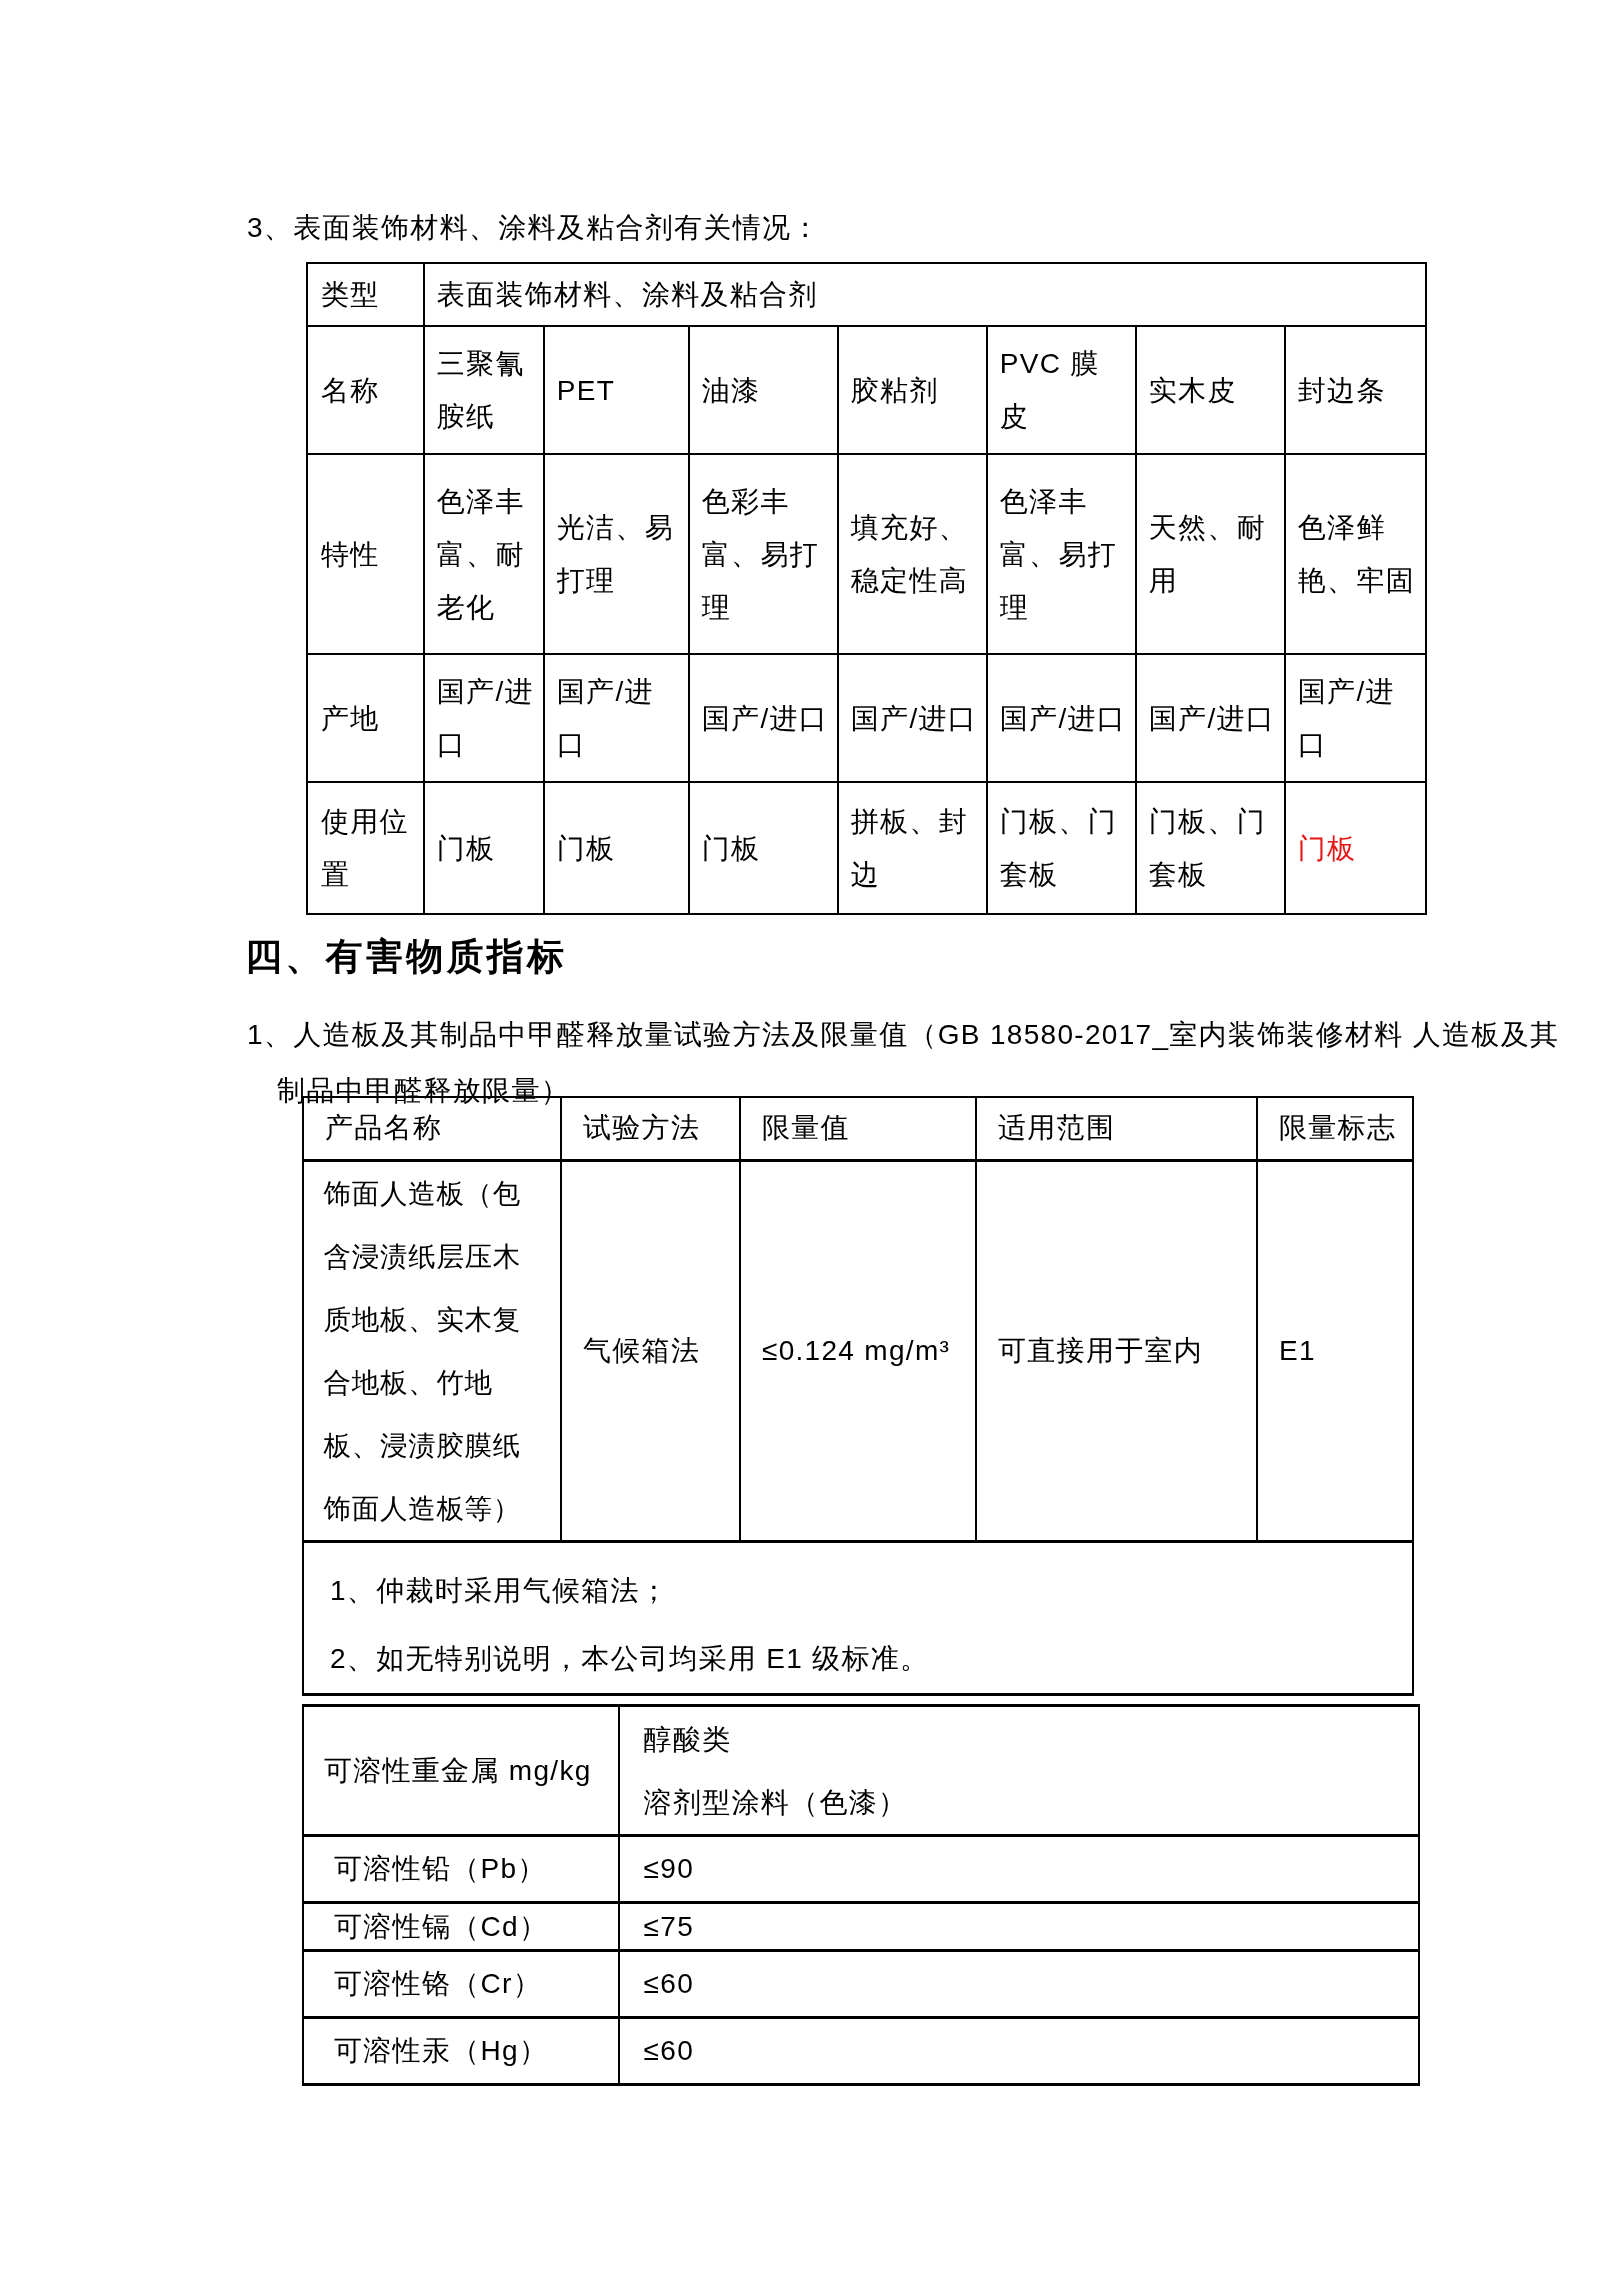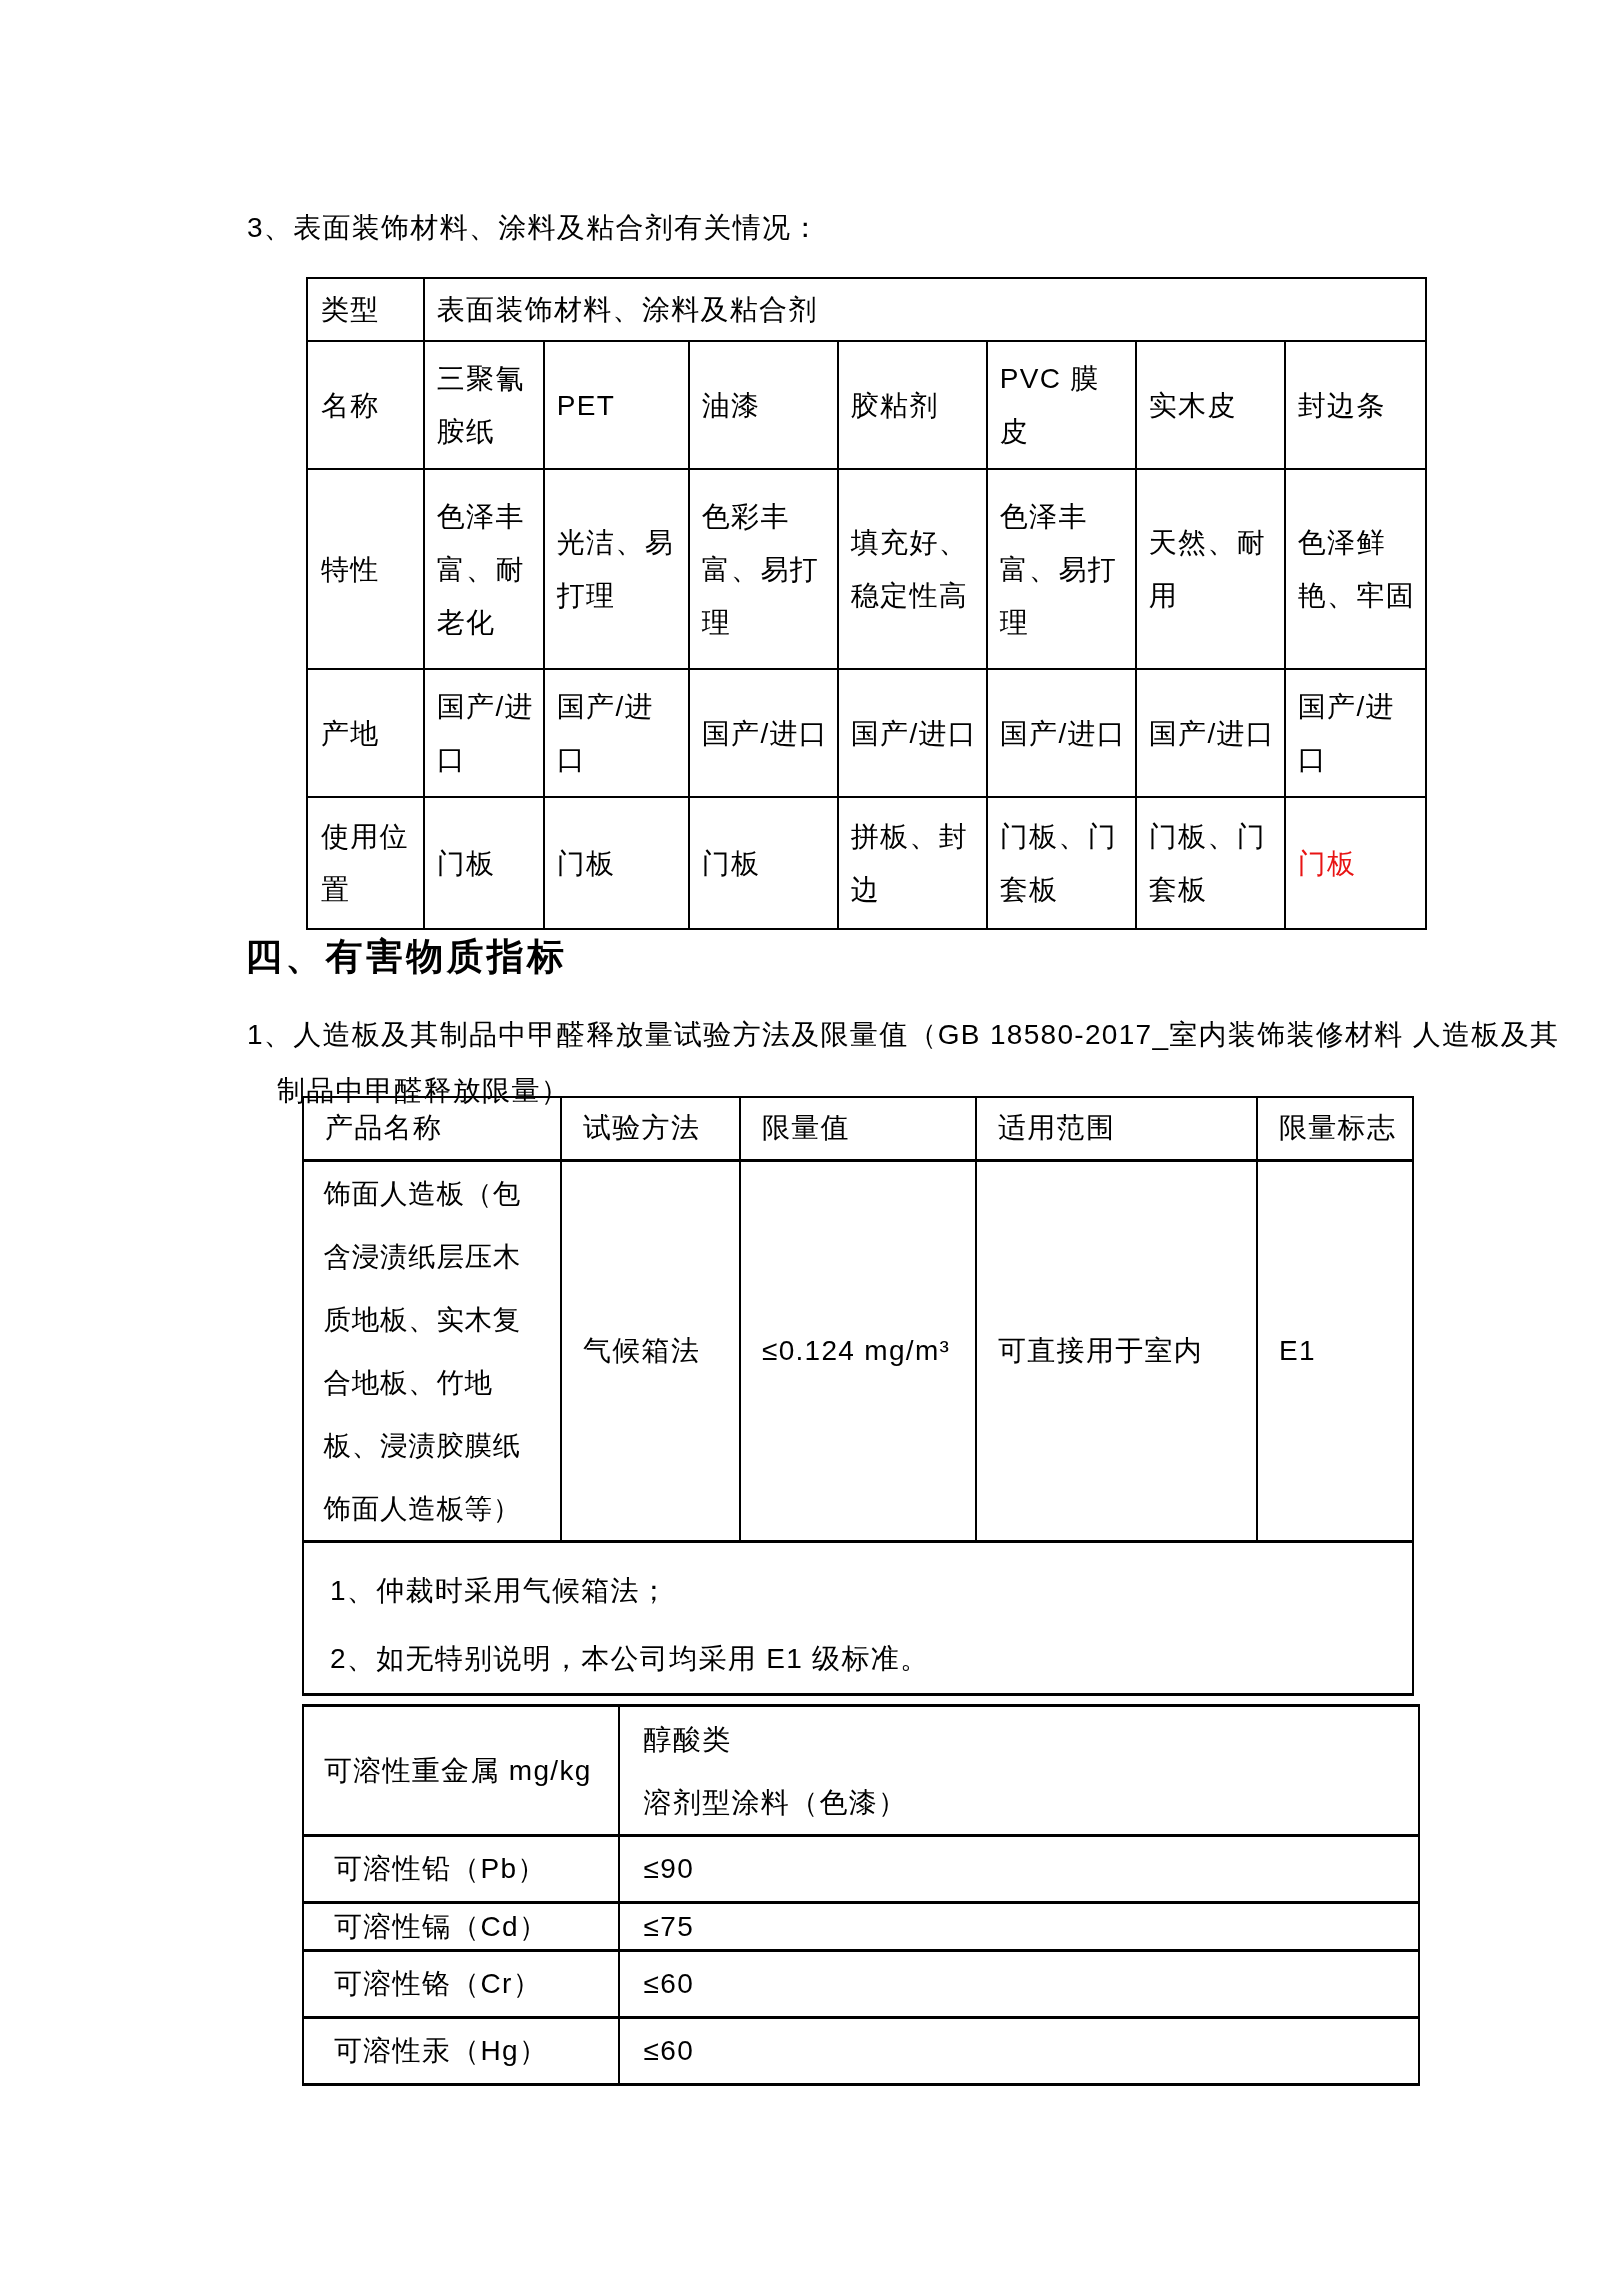--- a/index.html
+++ b/index.html
@@ -12,21 +12,21 @@
     overflow:hidden;
   }
   .para { position:absolute; font-size:28px; letter-spacing:1.3px; white-space:nowrap; }
   .heading { position:absolute; font-size:37px; font-weight:700; letter-spacing:3.3px; white-space:nowrap; }
 
   table { border-collapse:collapse; table-layout:fixed; position:absolute; }
   td { border:2px solid #000; vertical-align:middle; font-size:28px; letter-spacing:1.3px;
        padding:0 6.5px 0 11.8px; overflow:hidden; }
 
   
-  .t1 { left:306px; top:277px; width:1118px;padding-left:19px; }
+  .t1 { left:306px; top:262px; width:1118px;padding-left:19px; }
   .t1 td { line-height:53px; }
   .t1 .r-type td { line-height:normal; }
   .t1 .lbl { padding-left:13px; }
 
   
   .t2 { left:302px; top:1096px; width:1110px; }
   .t2 td { padding-left:21px; }
   .t2 .hdr td { border-bottom-width:3.9px; }
   .t2 .main td { border-bottom-width:3.9px; line-height:63px; }
   .t2 .main .product { font-size:27.5px; letter-spacing:0.7px; padding-left:19.6px; padding-right:18px; }

